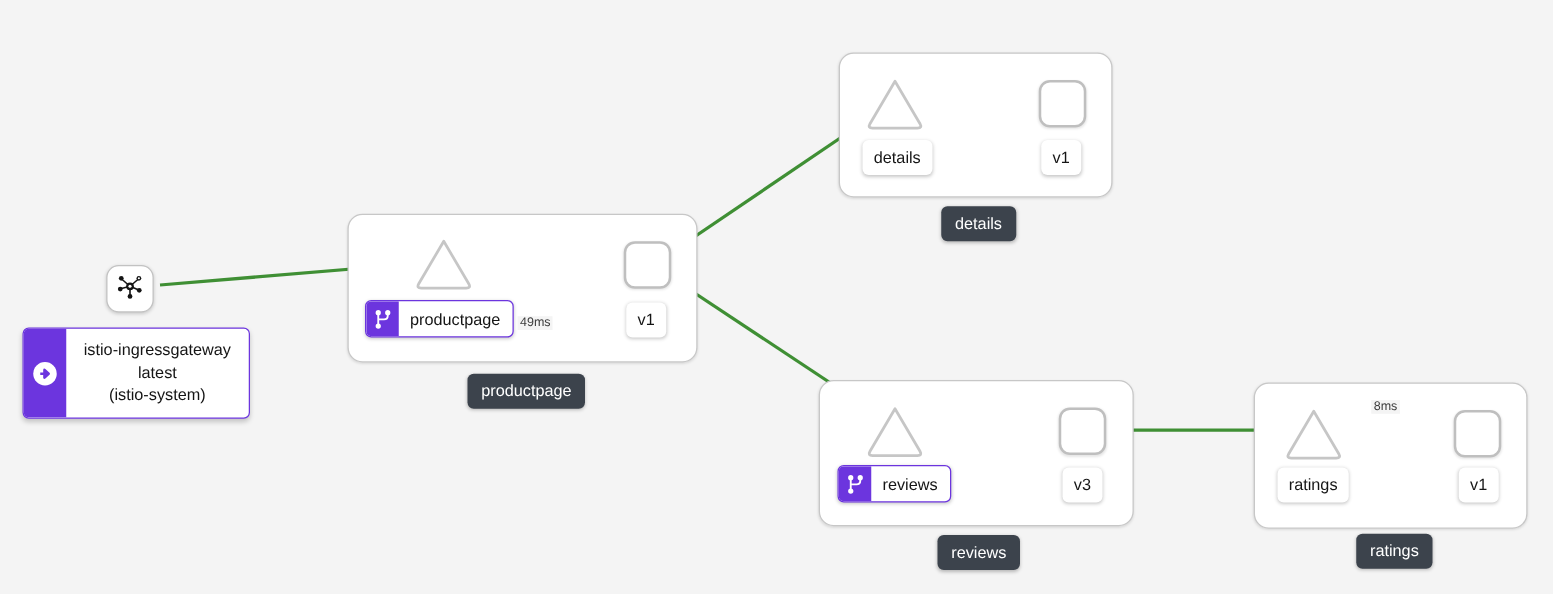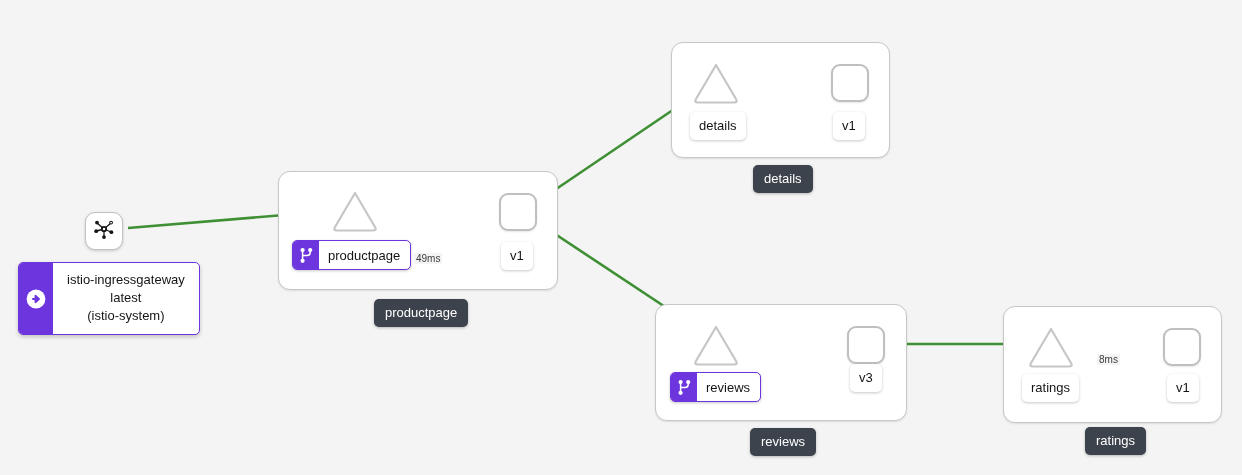--- a/index.html
+++ b/index.html
@@ -251,29 +251,29 @@
           <line x1="3.6" y1="4" x2="3.6" y2="13"></line>
           <path d="M3.6,8.5 L8.2,8.5 Q11.2,8.5 11.2,5.6 L11.2,4.4"></path>
         </g>
         <circle cx="3.6" cy="3.1" r="2.1" fill="#ffffff"></circle>
         <circle cx="3.6" cy="13.8" r="2.1" fill="#ffffff"></circle>
         <circle cx="11.2" cy="3.1" r="2.1" fill="#ffffff"></circle>
       </svg>
     </span>
     <span class="btext">reviews</span>
   </div>
-  <div class="nlabel" style="left:850px;top:364px;text-align:center;">v3</div>
+  <div class="nlabel" style="left:850px;top:374px;text-align:center;">v3</div>
   <div class="group-badge" style="left:750px;top:428px;">reviews</div>
 
   <div class="group" style="left:1003px;top:306px;width:219px;height:117px;">
     <div class="tri" style="left:22px;top:18px;">
       <svg width="50" height="44" viewBox="0 0 50 44">
         <path d="M25,4 L45,38 Q47,41.5 43,41.5 L7,41.5 Q3,41.5 5,38 Z" fill="#ffffff" stroke="#c6c6c6" stroke-width="2.2" stroke-linejoin="round"></path>
       </svg>
     </div>
     <div class="vnode" style="left:159px;top:21px;"></div>
   </div>
   <div class="nlabel" style="left:1022px;top:374px;">ratings</div>
   <div class="nlabel" style="left:1167px;top:374px;">v1</div>
-  <div class="elabel" style="left:1097px;top:354px;">8ms</div>
+  <div class="elabel" style="left:1097px;top:320px;">8ms</div>
   <div class="group-badge" style="left:1085px;top:427px;">ratings</div>
 
 </div>
 
 </body></html>

